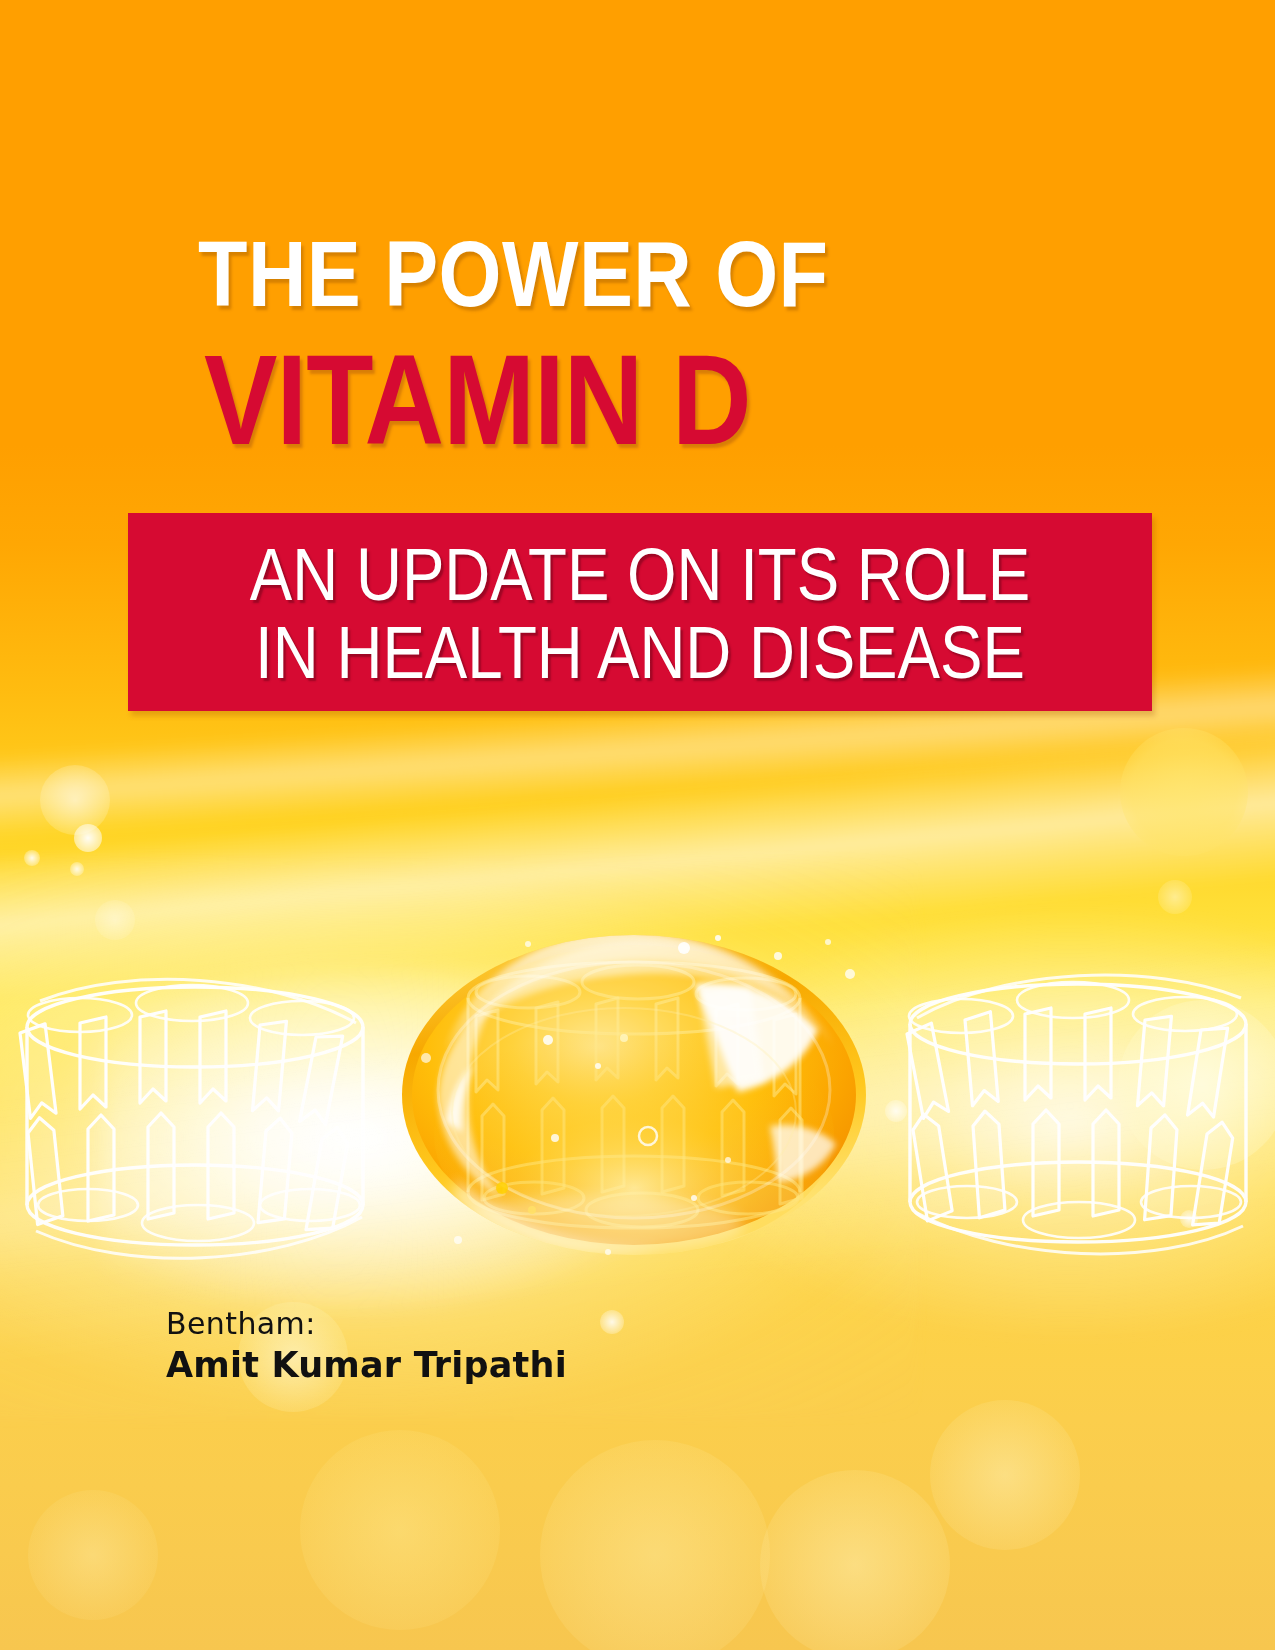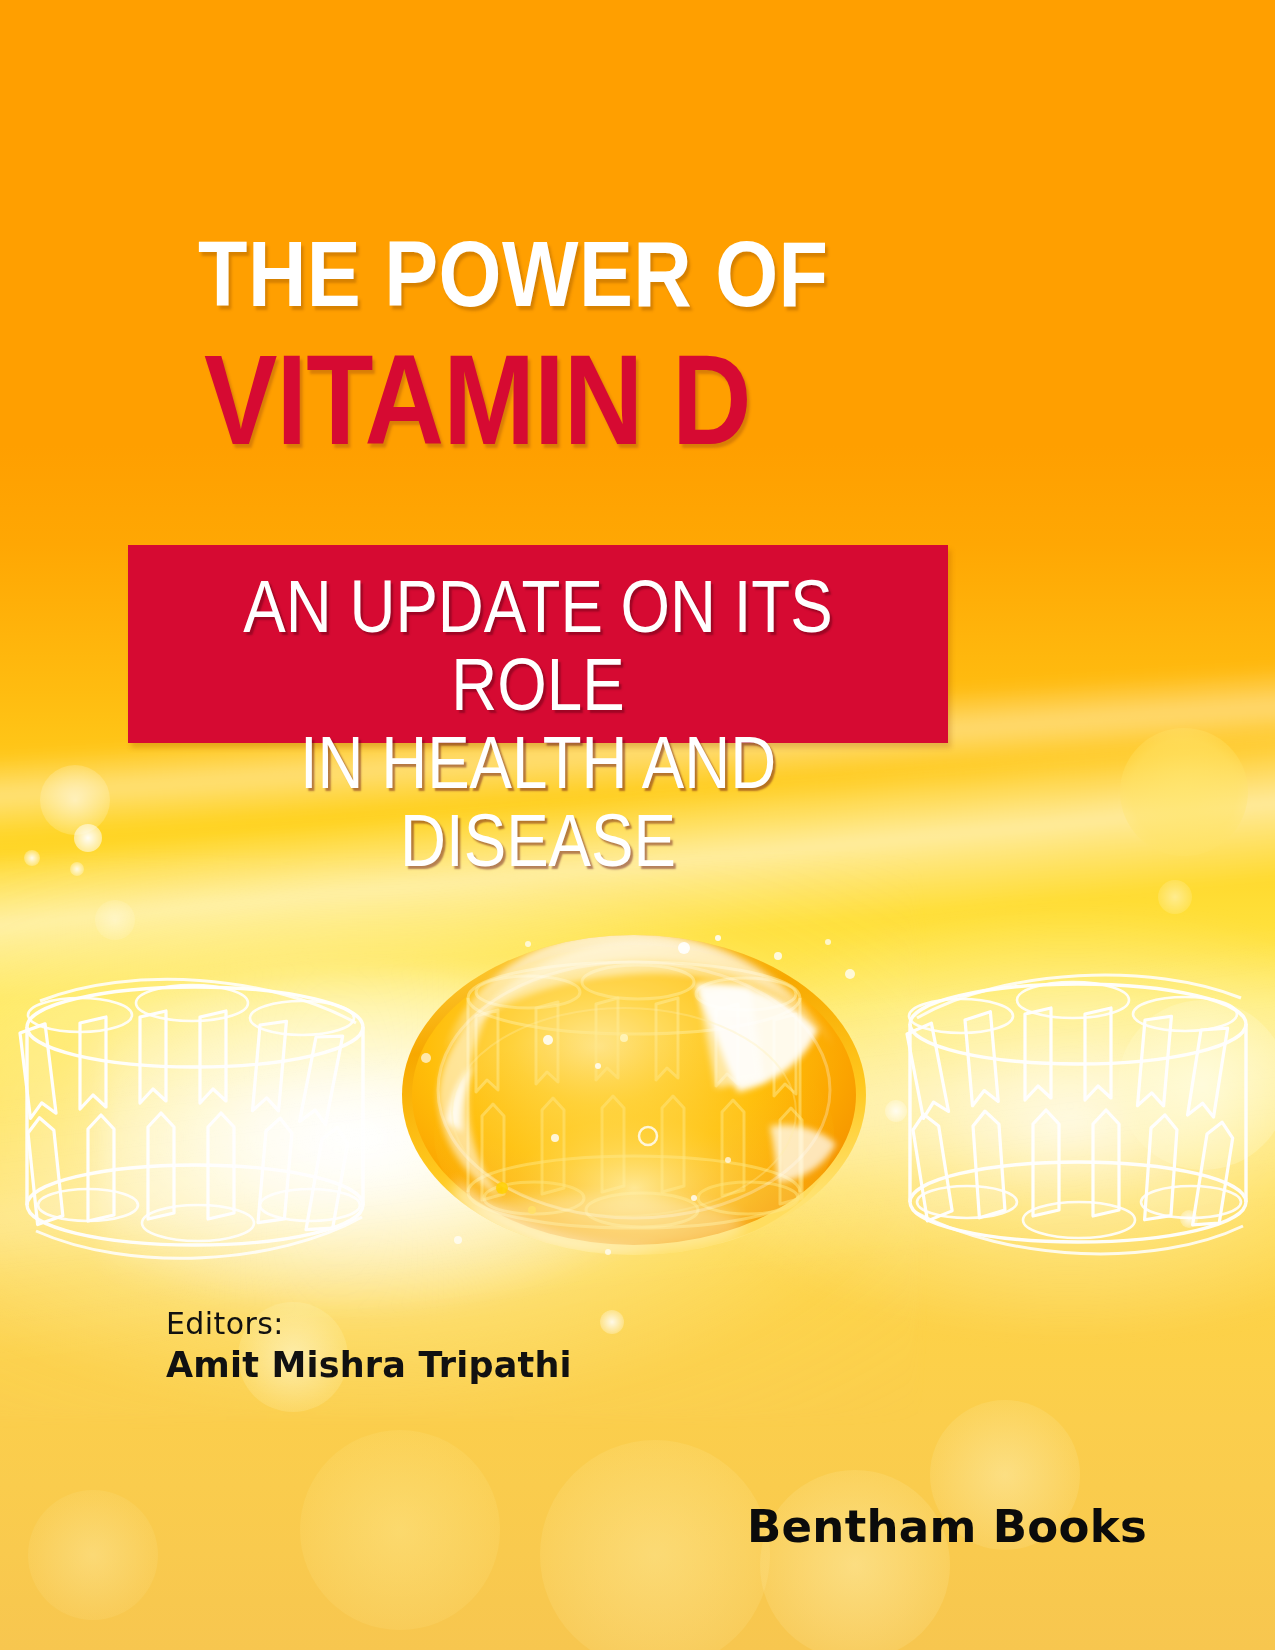--- a/index.html
+++ b/index.html
@@ -144,24 +144,23 @@
     color:#D60A32;
     transform:scaleX(0.86);
     transform-origin:left top;
     text-shadow:3px 4px 3px rgba(130,50,20,0.30);
     white-space:nowrap;
   }
 
   .subtitle-banner {
     position:absolute;
     left:128px; top:513px;
-    width:820px; height:198px;
+    width:1024px; height:198px;
     background:#D60A32;
     box-shadow:3px 5px 5px rgba(140,60,0,0.22);
-    margin-top:32px;
   }
   .subtitle-text {
     position:absolute;
     left:0; top:23px;
     width:100%;
     text-align:center;
     font-family:"Liberation Sans Narrow","Liberation Sans",sans-serif;
     font-weight:normal;
     font-size:74px;
     line-height:78px;
@@ -484,19 +483,18 @@
 
     <div class="title-line2">VITAMIN D</div>
 
     <div class="subtitle-banner">
       <div class="subtitle-text">AN UPDATE ON ITS ROLE
 IN HEALTH AND DISEASE</div>
     </div>
   </div>
 
   <div class="editors-block">
-    <div class="editors-label">Editors:</div>
-    <div class="editor-name">Amit Mishra Tripathi</div>
+    <div class="editors-label">Bentham:</div>
+    <div class="editor-name">Amit Kumar Tripathi</div>
   </div>
 
-  <div class="publisher">Bentham Books</div>
 
 </div>
 
 </body></html>

